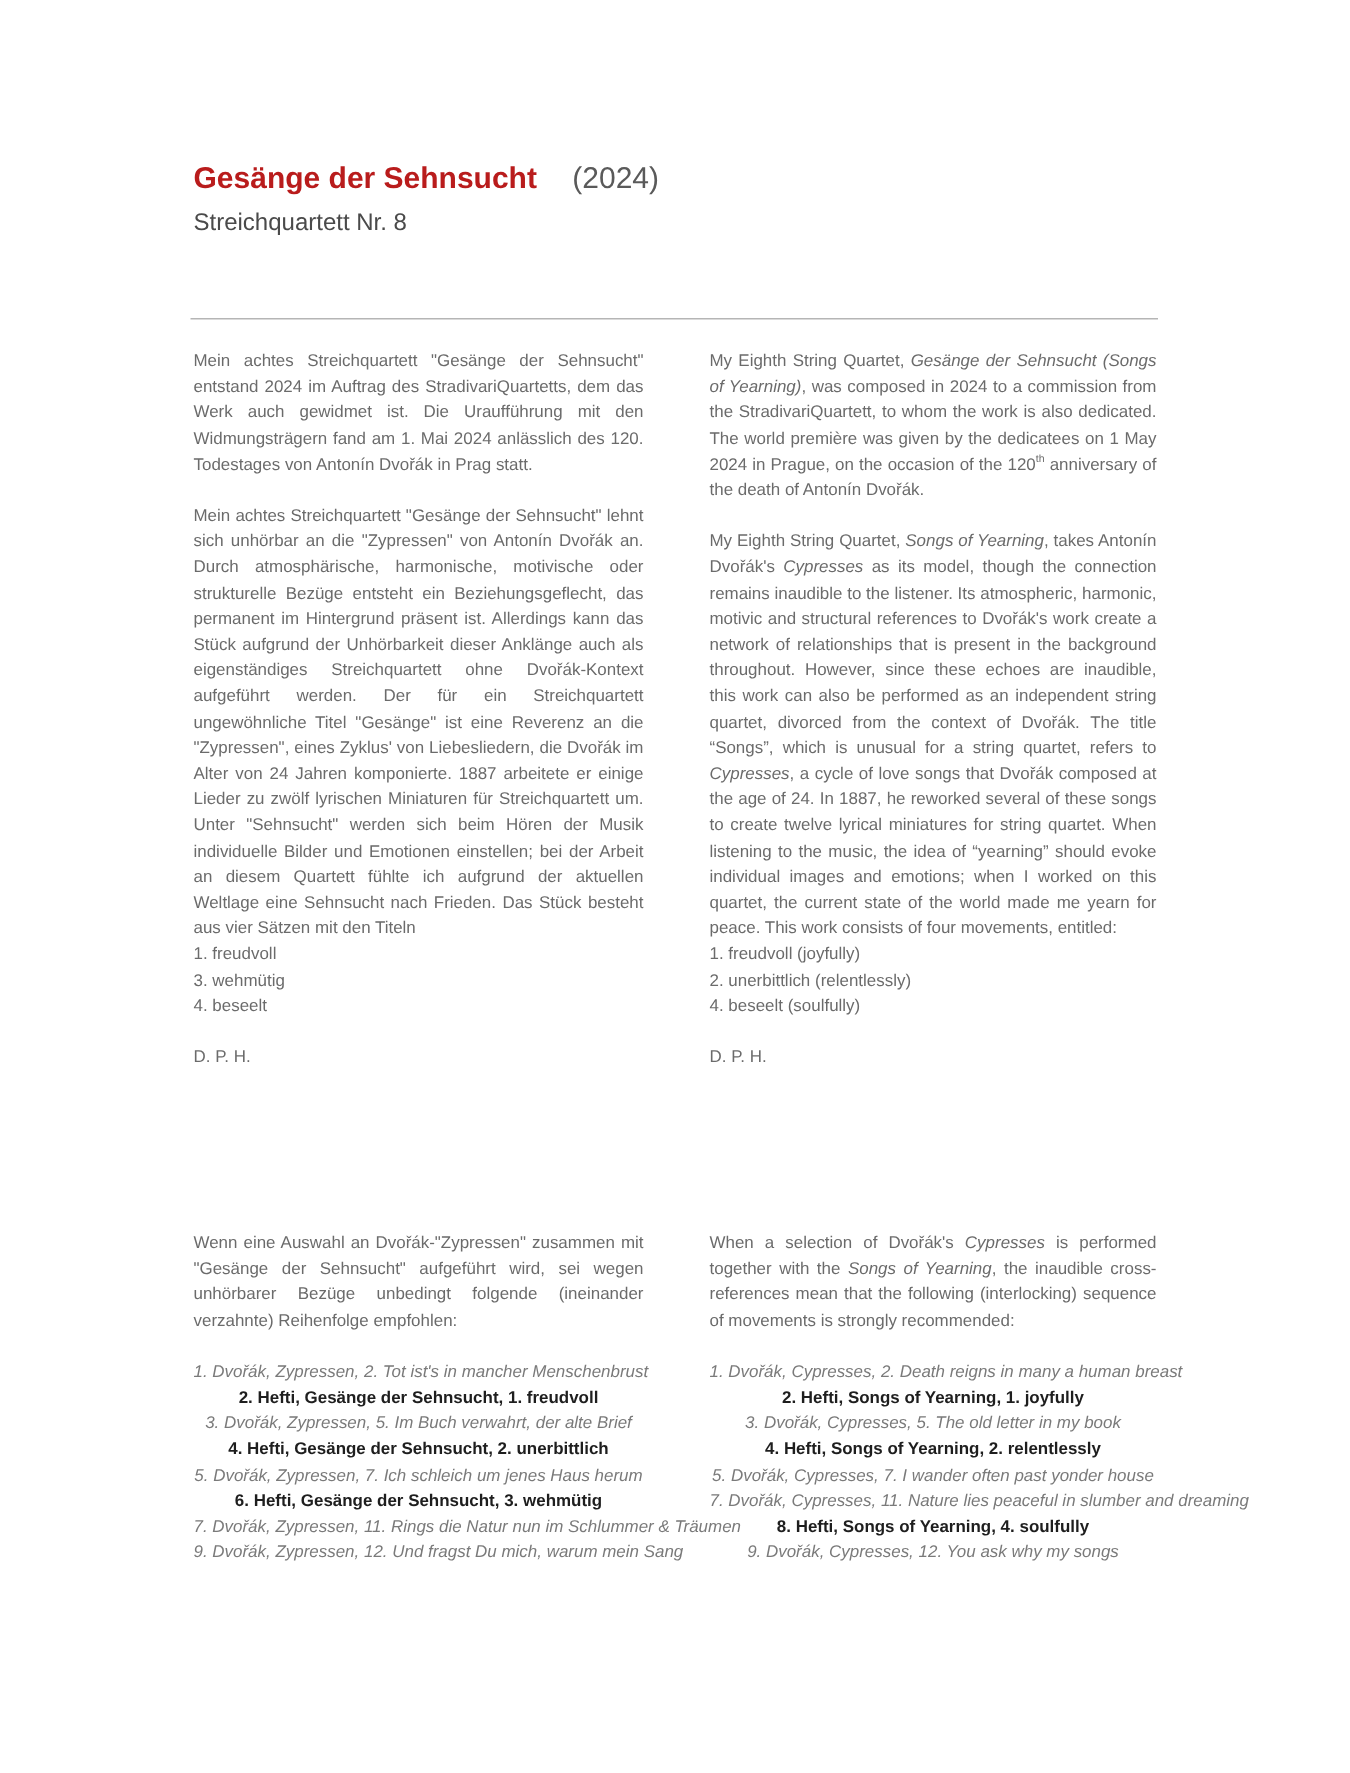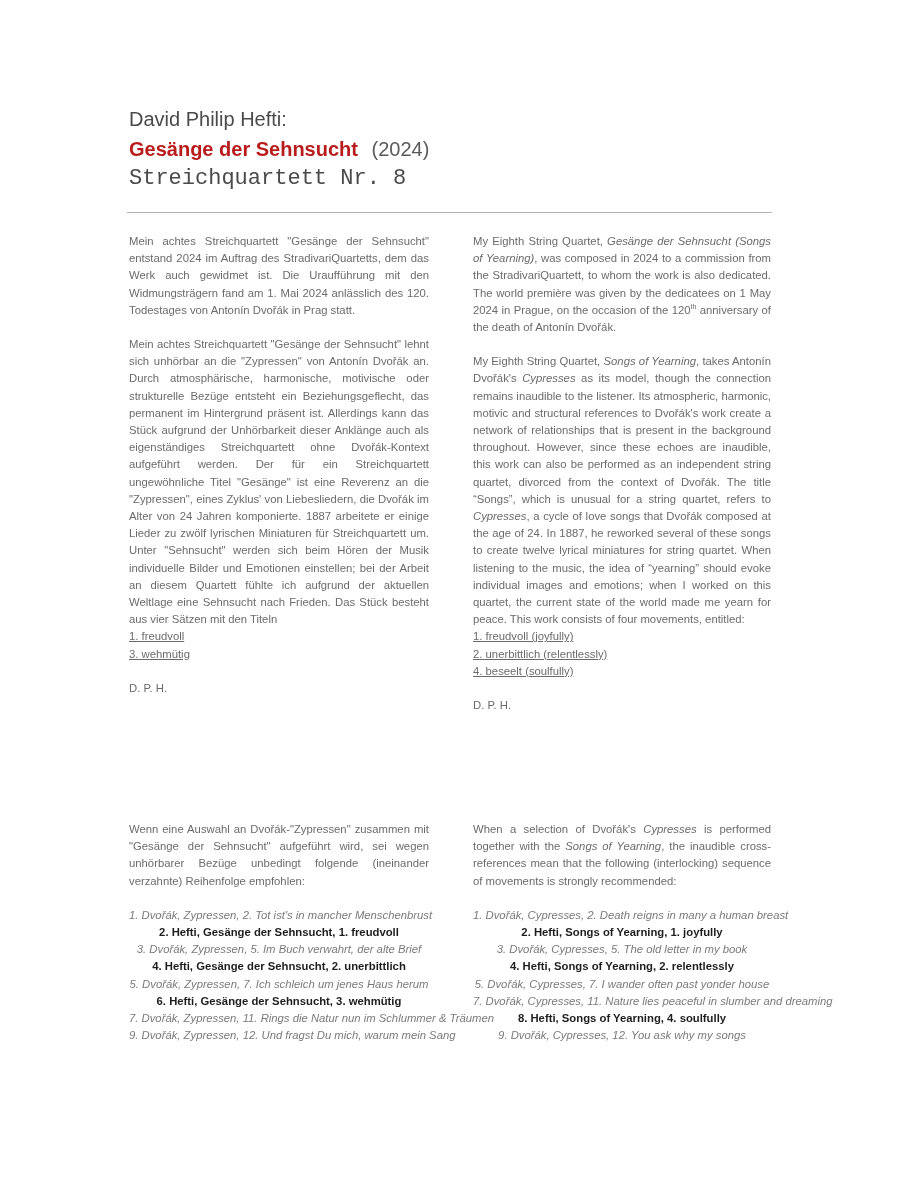--- a/index.html
+++ b/index.html
@@ -5,61 +5,61 @@
   html, body { margin: 0; padding: 0; background: #ffffff; }
   body {
     width: 900px; height: 1182px; position: relative; overflow: hidden;
     font-family: "Liberation Sans", "DejaVu Sans", sans-serif;
     color: #6b6b6b;
   }
   .header { position: absolute; left: 129px; top: 104px; }
   .header .composer { font-size: 20px; color: #4a4a4a; line-height: 30px; font-weight: 300; }
   .header .title-line { font-size: 20px; line-height: 30px; color: #1f1f1f; }
   .header .title { font-weight: bold; color: #b91c1c; }
-  .header .year { color: #5a5a5a; margin-left: 8px; }
-  .header .subtitle { font-size: 22px; color: #4a4a4a; line-height: 30px; font-family: Liberation Mono, monospace; }
+  .header .year { color: #5a5a5a; margin-left: 18px; }
+  .header .subtitle { font-size: 16px; color: #4a4a4a; line-height: 30px; }
   .divider { position: absolute; left: 127px; top: 212px; width: 645px; height: 0; border-top: 1px solid #b5b5b5; }
 
   .col { position: absolute; width: 300px; font-size: 11.3px; line-height: 17.2px; color: #6b6b6b; }
   .col p { margin: 0; text-align: justify; hyphens: manual; }
   .col .gap { height: 17px; }
-  .col .list div { line-height: 17.2px; text-decoration: underline; }
+  .col .list div { line-height: 17.2px; }
   .left { left: 129px; }
   .right { left: 473px; width: 298px; }
   .sec1 { top: 233px; }
   .sec2 { top: 821px; }
   em { font-style: italic; }
   sup { font-size: 7px; line-height: 0; }
 
   .seq { margin-top: 17px; }
   .seq div { white-space: nowrap; line-height: 17.2px; text-align: center; }
   .seq .dv { font-style: italic; color: #7a7a7a; }
   .seq .hf { font-weight: bold; color: #1e1e1e; }
 </style>
 </head>
 <body>
 
 <div class="header">
-  <div class="composer">David Philip Hefti:</div>
   <div class="title-line">
     <span class="title">Gesänge der Sehnsucht</span>
     <span class="year">(2024)</span>
   </div>
   <div class="subtitle">Streichquartett Nr. 8</div>
 </div>
 
 <div class="divider"></div>
 
 <div class="col left sec1">
   <p>Mein achtes Streichquartett "Gesänge der Sehnsucht" entstand 2024 im Auftrag des StradivariQuartetts, dem das Werk auch gewidmet ist. Die Uraufführung mit den Widmungsträgern fand am 1. Mai 2024 anlässlich des 120. Todestages von Antonín Dvořák in Prag statt.</p>
   <div class="gap"></div>
   <p>Mein achtes Streichquartett "Gesänge der Sehnsucht" lehnt sich unhörbar an die "Zypressen" von Antonín Dvořák an. Durch atmosphärische, harmonische, motivische oder strukturelle Bezüge entsteht ein Beziehungsgeflecht, das permanent im Hintergrund präsent ist. Allerdings kann das Stück aufgrund der Unhörbarkeit dieser Anklänge auch als eigenständiges Streichquartett ohne Dvořák-Kontext aufgeführt werden. Der für ein Streichquartett ungewöhnliche Titel "Gesänge" ist eine Reverenz an die "Zypressen", eines Zyklus' von Liebesliedern, die Dvořák im Alter von 24 Jahren komponierte. 1887 arbeitete er einige Lieder zu zwölf lyrischen Miniaturen für Streichquartett um. Unter "Sehnsucht" werden sich beim Hören der Musik individuelle Bilder und Emotionen einstellen; bei der Arbeit an diesem Quartett fühlte ich aufgrund der aktuellen Weltlage eine Sehnsucht nach Frieden. Das Stück besteht aus vier Sätzen mit den Titeln</p>
   <div class="list">
     <div>1. freudvoll</div>
     <div>3. wehmütig</div>
+    <div>4. beseelt</div>
   </div>
   <div class="gap"></div>
   <div>D. P. H.</div>
 </div>
 
 <div class="col right sec1">
   <p><span>My Eighth String Quartet, </span><em>Gesänge der Sehnsucht (Songs of Yearning)</em><span>, was composed in 2024 to a commission from the StradivariQuartett, to whom the work is also dedicated. The world première was given by the dedicatees on 1 May 2024 in Prague, on the occasion of the 120</span><sup>th</sup><span> anniversary of the death of Antonín Dvořák.</span></p>
   <div class="gap"></div>
   <p><span>My Eighth String Quartet, </span><em>Songs of Yearning</em><span>, takes Antonín Dvořák's </span><em>Cypresses</em><span> as its model, though the connection remains inaudible to the listener. Its atmospheric, harmonic, motivic and structural references to Dvořák's work create a network of relationships that is present in the background throughout. However, since these echoes are inaudible, this work can also be performed as an independent string quartet, divorced from the context of Dvořák. The title “Songs”, which is unusual for a string quartet, refers to </span><em>Cypresses</em><span>, a cycle of love songs that Dvořák composed at the age of 24. In 1887, he reworked several of these songs to create twelve lyrical miniatures for string quartet. When listening to the music, the idea of “yearning” should evoke individual images and emotions; when I worked on this quartet, the current state of the world made me yearn for peace. This work consists of four movements, entitled:</span></p>
   <div class="list">

